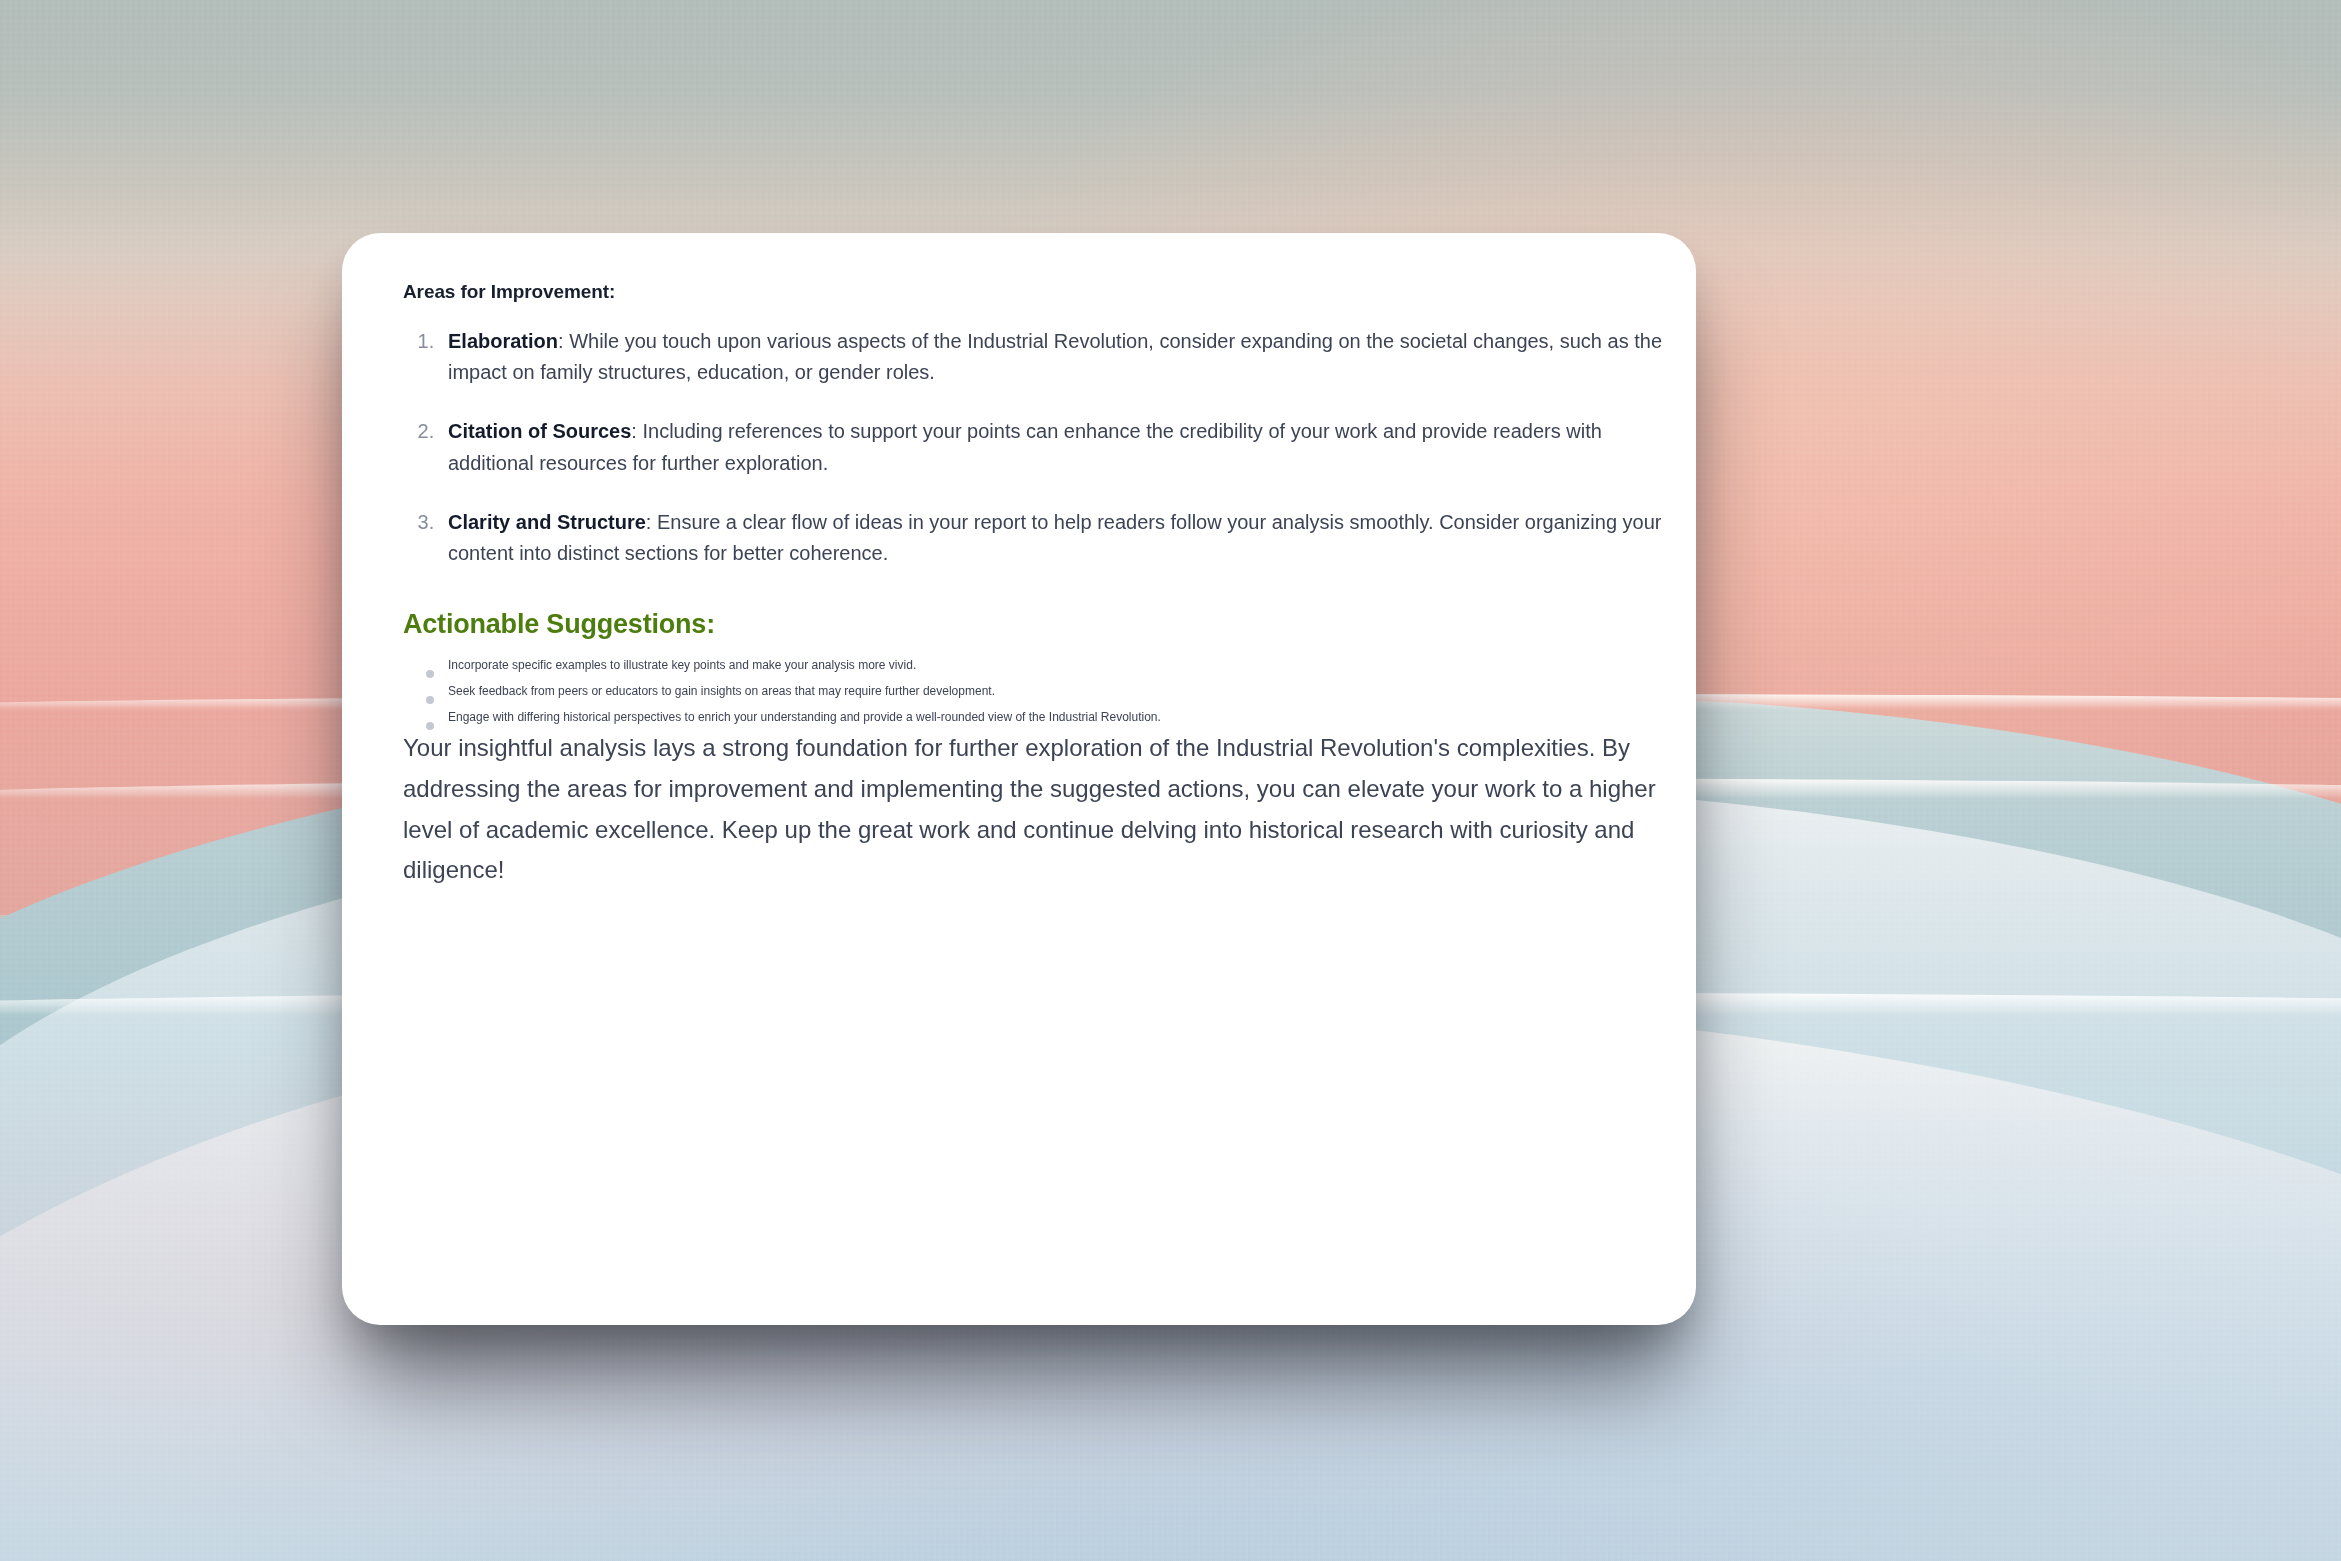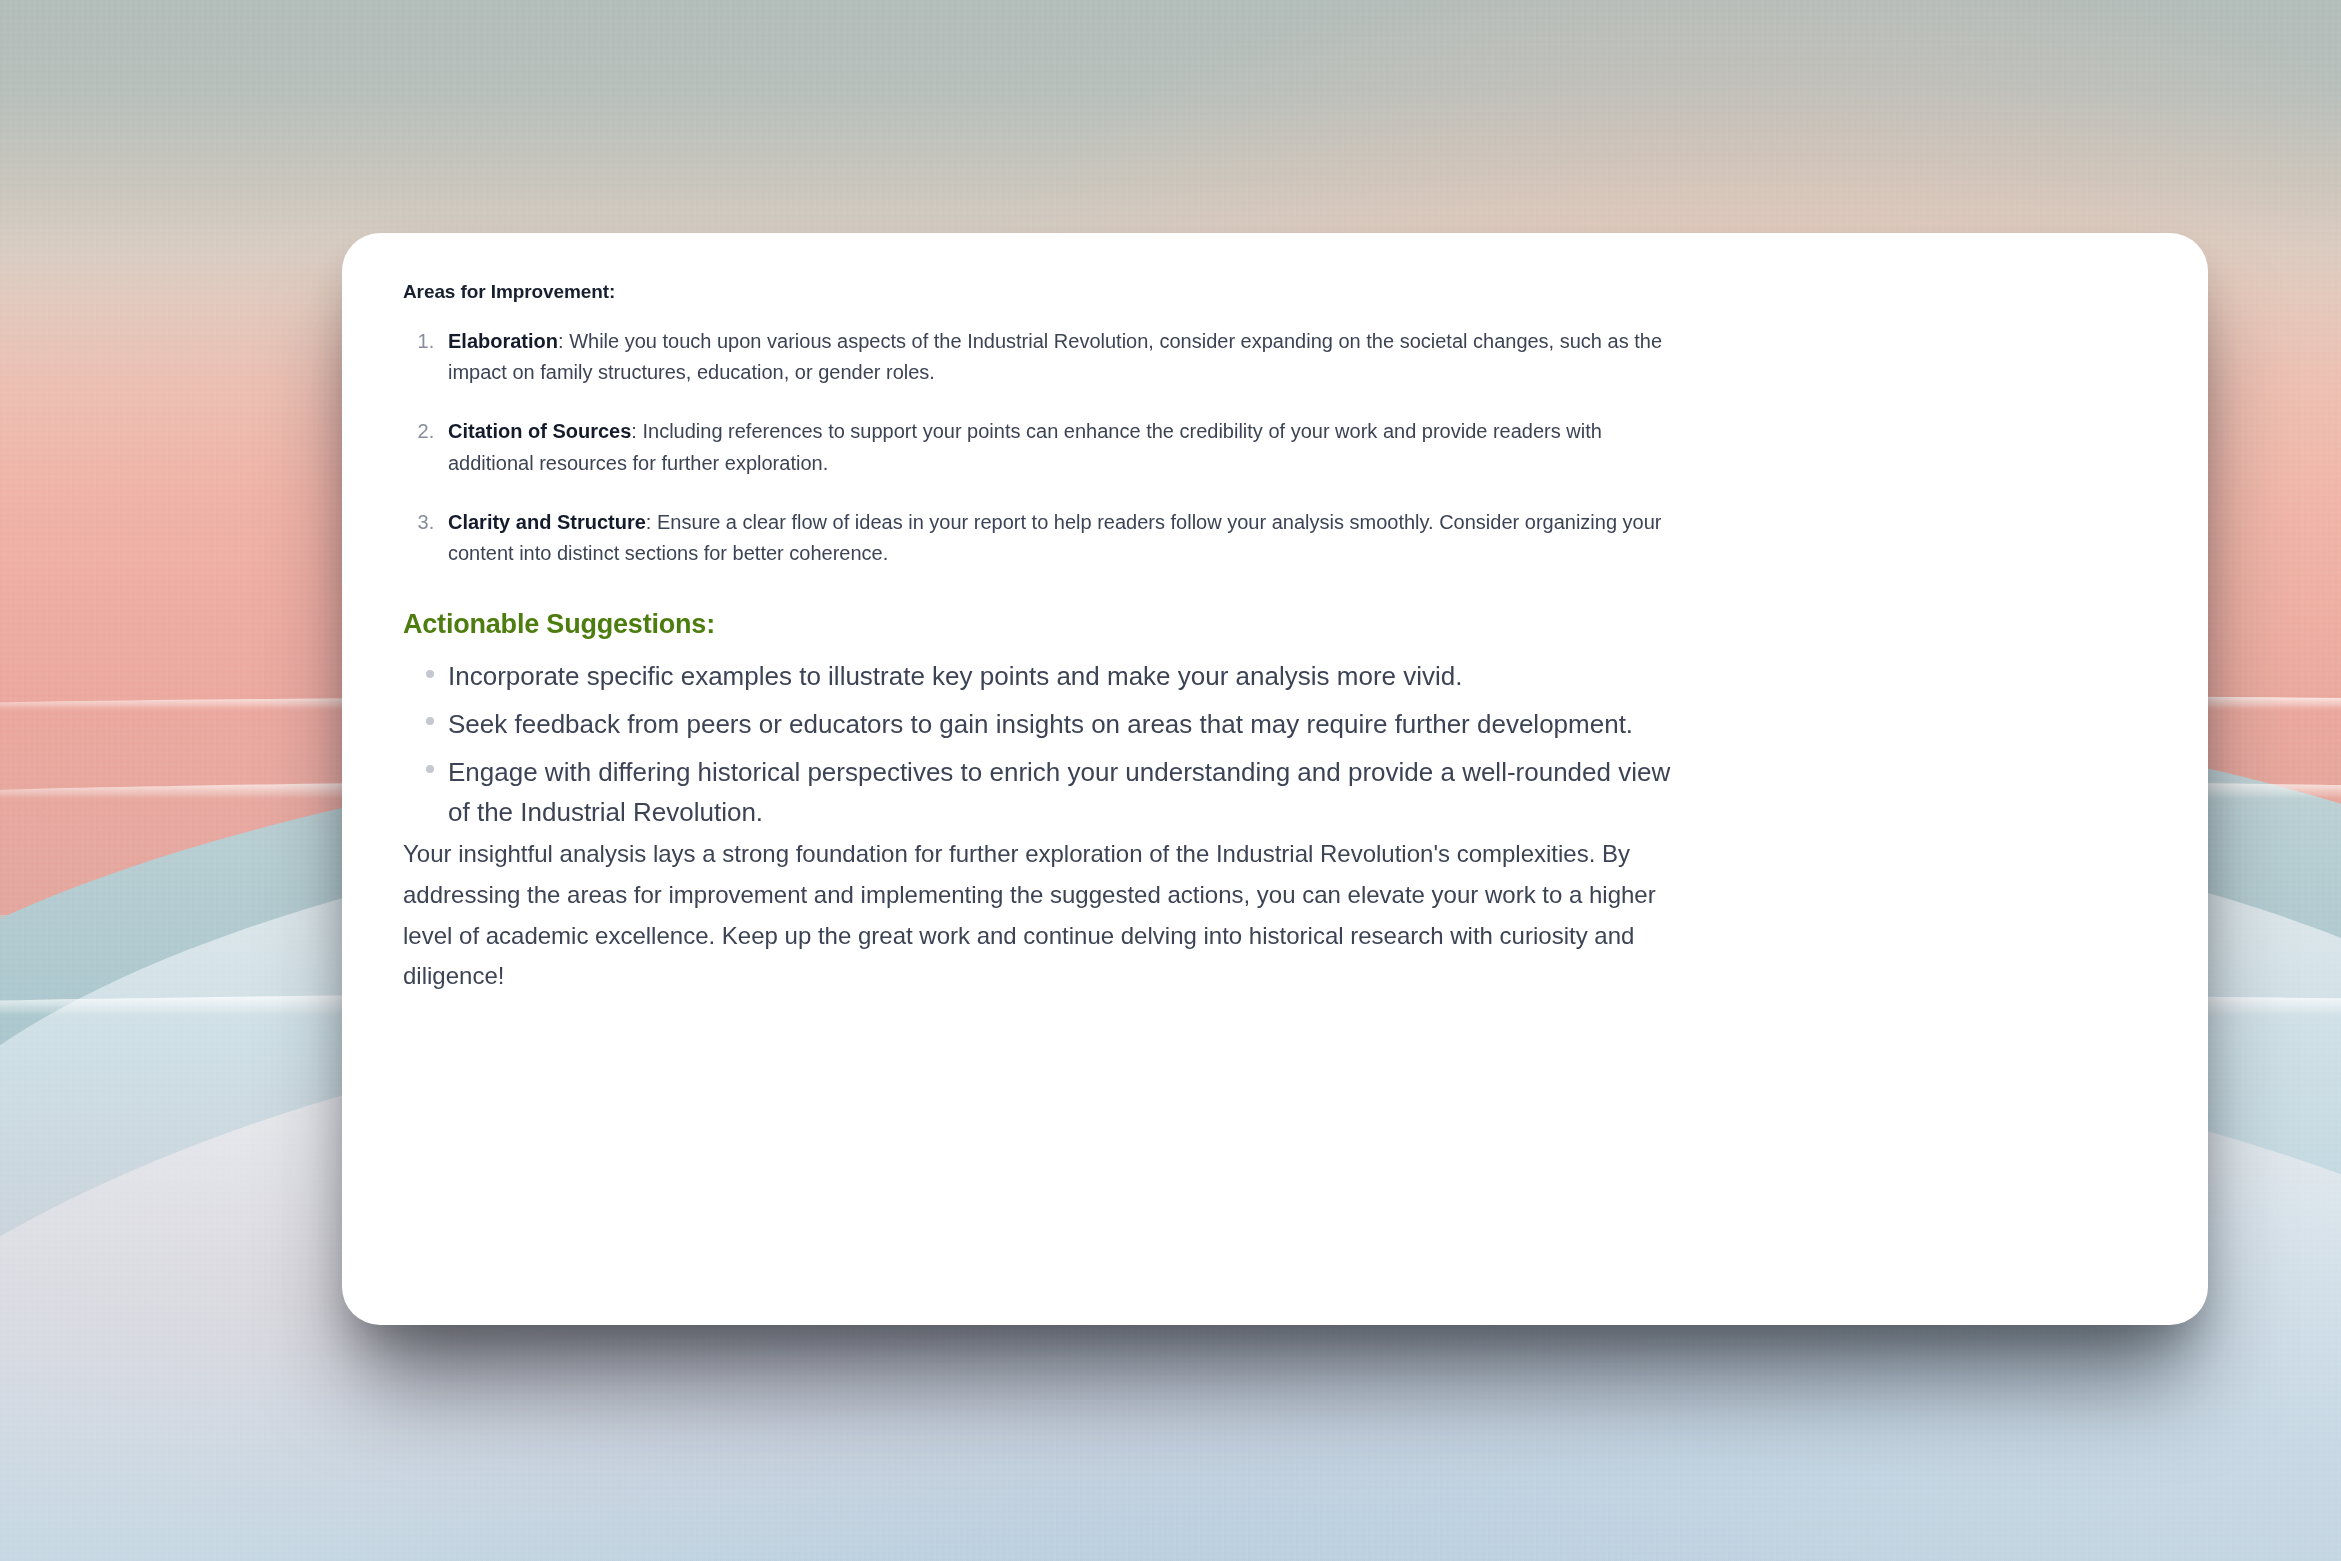--- a/index.html
+++ b/index.html
@@ -92,21 +92,21 @@
     position:absolute; inset:0; opacity:.30; mix-blend-mode:overlay;
     background-image:
       repeating-linear-gradient(0deg,   rgba(0,0,0,.05) 0 0.6px, rgba(255,255,255,.05) 0.6px 1.2px),
       repeating-linear-gradient(90deg,  rgba(0,0,0,.045) 0 0.6px, rgba(255,255,255,.045) 0.6px 1.2px);
   }
 
   
   #card{
     position:absolute;
     left:342px; top:233px;
-    width:1866px; height:1092px;
+    width:1354px; height:1092px;
     background:#ffffff;
     border-radius:38px;
     box-shadow:
       0 73px 91px -18.3px rgba(22,26,34,.55),
       0 24.4px 43px  -12.2px rgba(22,26,34,.30);
     padding:48px 61px 0 61px;
     overflow:hidden;
   }
 
   .content{ width:1281px; }
@@ -153,21 +153,21 @@
     font-weight:400;
   }
   ol.numbered b{ color:#141b2b; font-weight:700; }
 
   
   ul.bulleted{ list-style:none; margin:0; }
   ul.bulleted > li{
     position:relative;
     padding-left:45px;
     margin-bottom:7.3px;
-    font-size:26px;
+    font-size:12px;
     line-height:1.56;
     color:#3c4354;
   }
   ul.bulleted > li:last-child{ margin-bottom:0; }
   ul.bulleted > li::before{
     content:"";
     position:absolute; left:22.6px; top:13.4px;
     width:8px; height:8px; border-radius:50%;
     background:#c3c8d2;
   }

